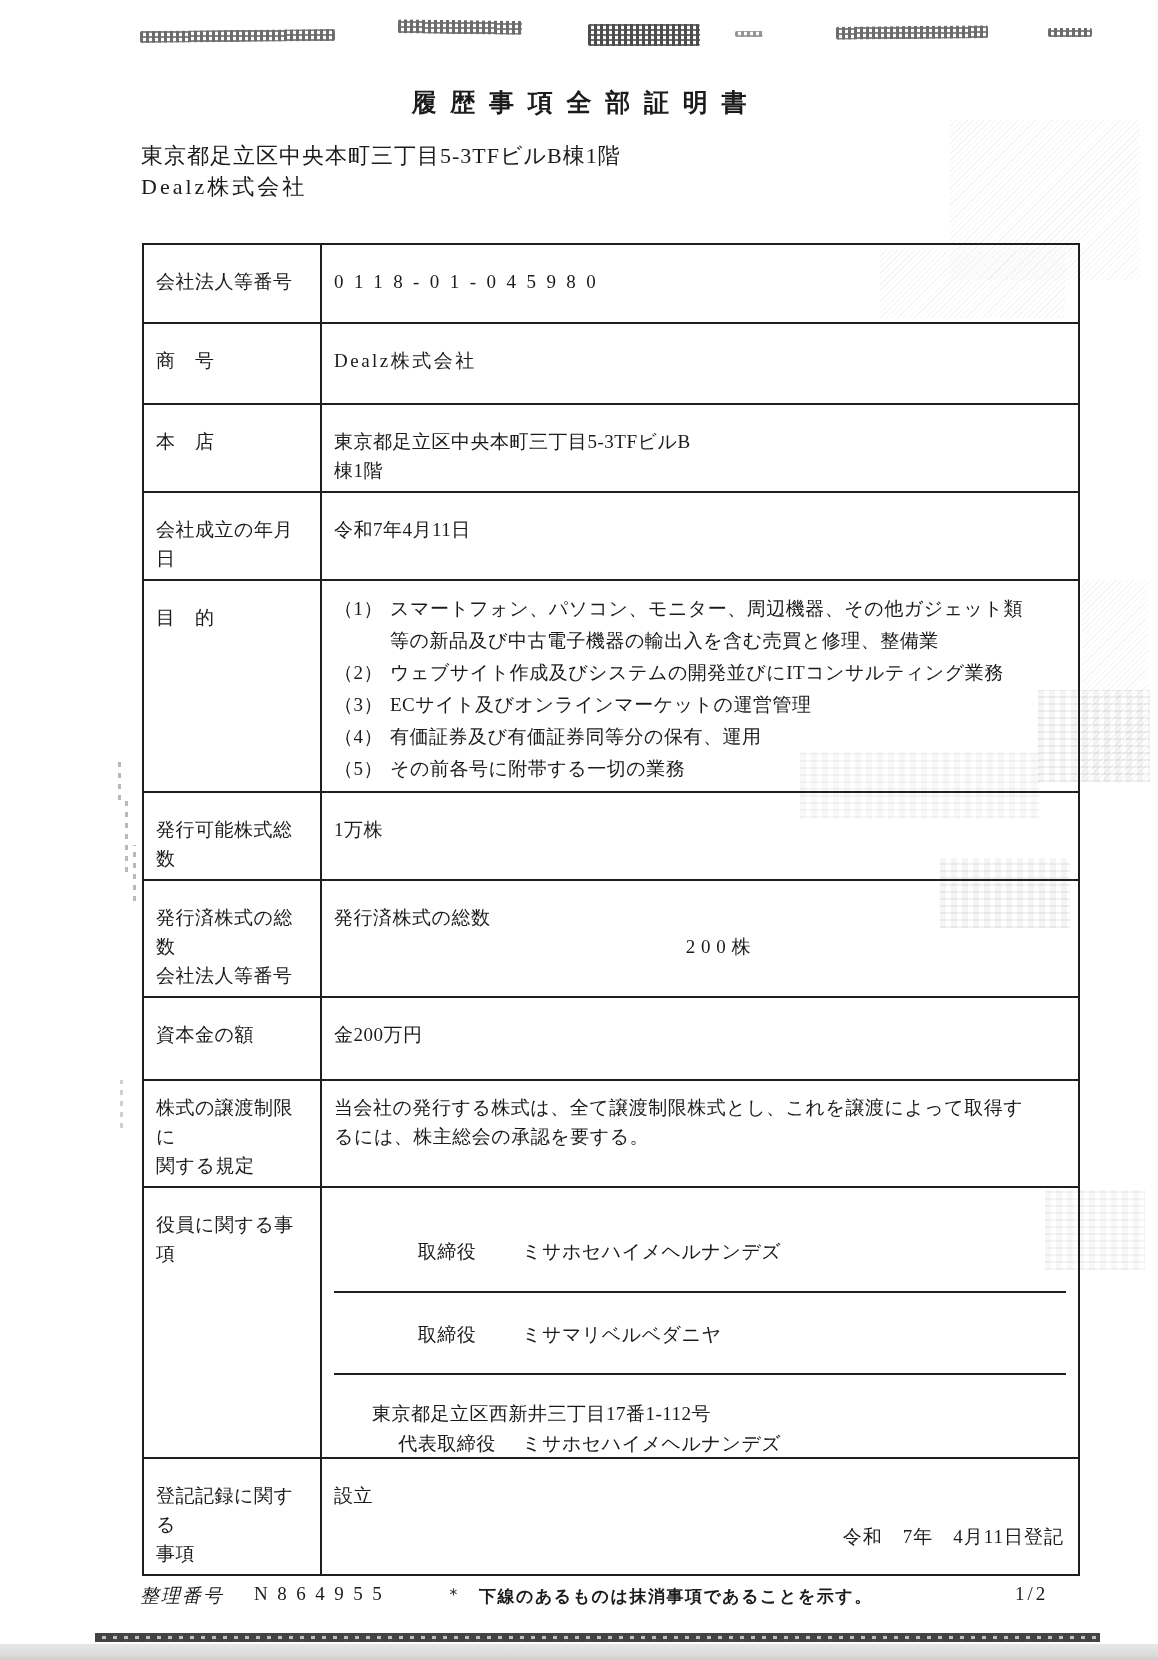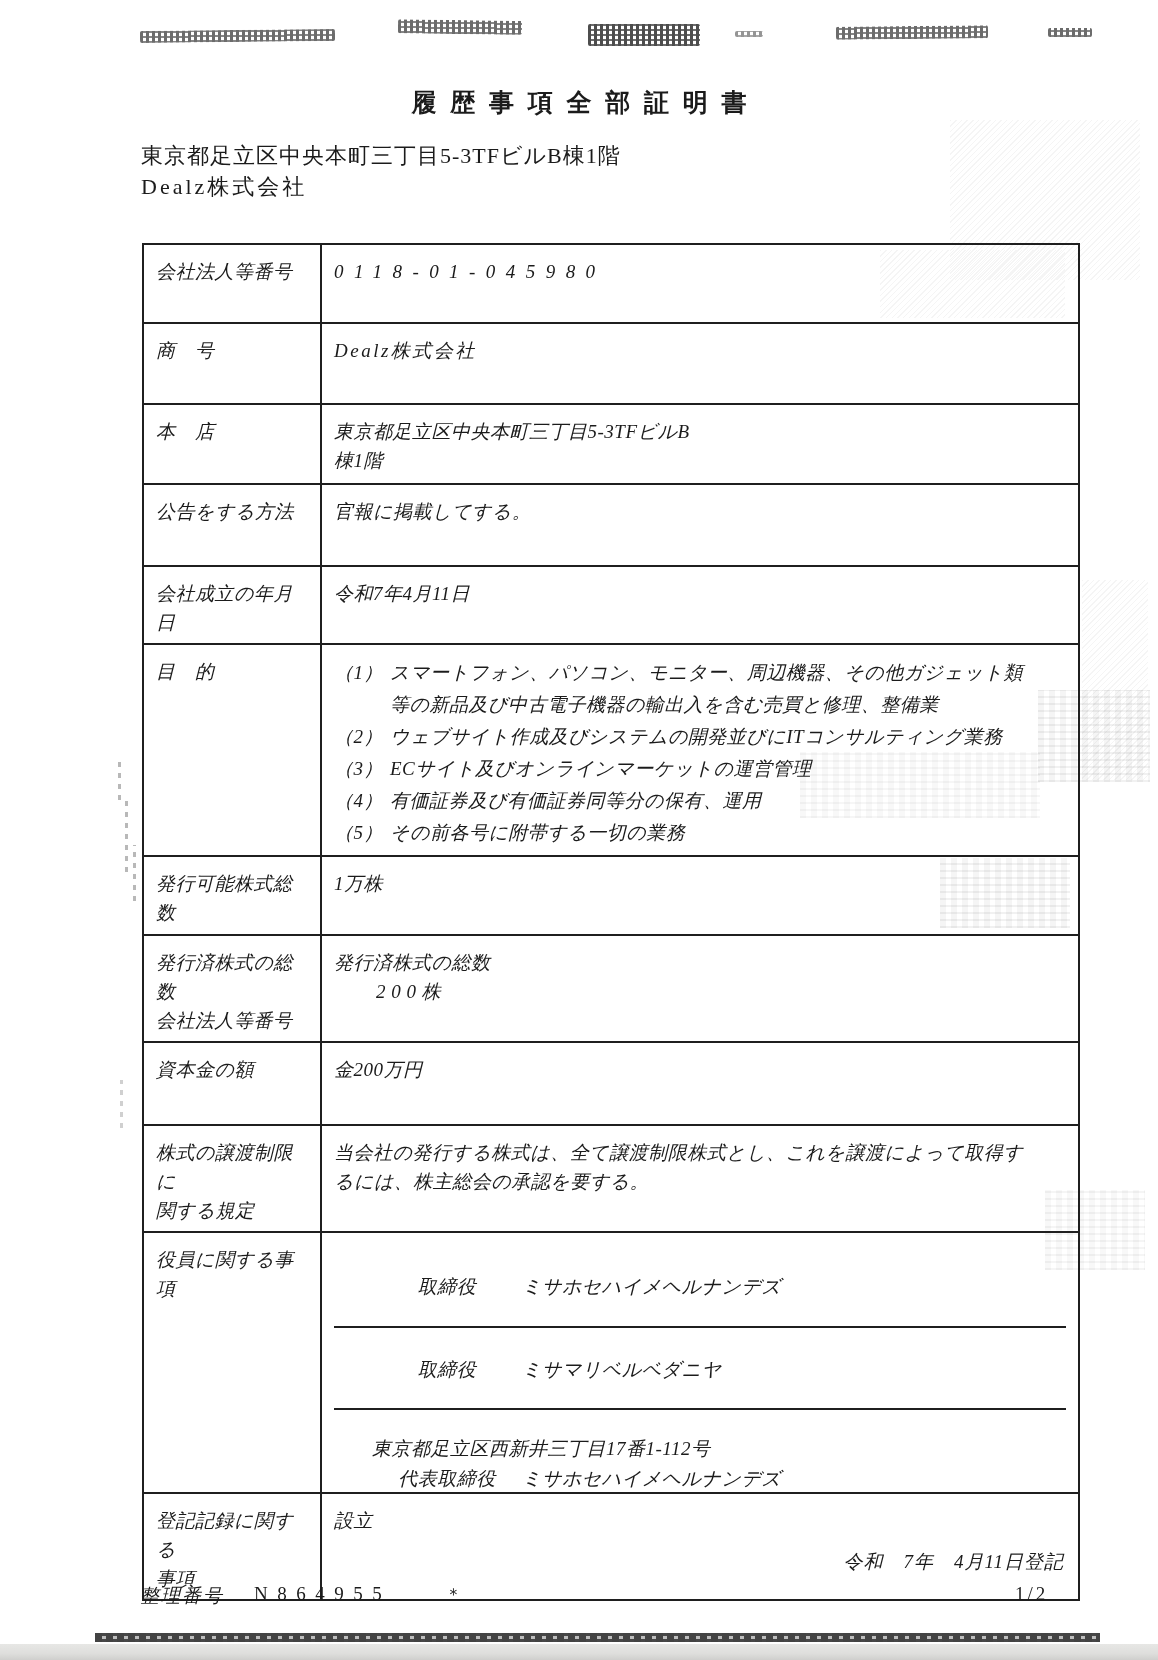--- a/index.html
+++ b/index.html
@@ -27,29 +27,28 @@
   
   table.cert{
     position:absolute;left:142px;top:243px;
     width:936px;
     border-collapse:collapse;table-layout:fixed;
     font-size:19px;
   }
   table.cert td{
     border:2px solid #1f1f1f;
     vertical-align:top;
-    padding:12px 12px 6px 12px;
+    padding:22px 12px 6px 12px;
     letter-spacing:0.5px;
     line-height:29px;
-    font-style:italic;
   }
   td.lbl{width:178px;padding-left:10px;padding-right:6px;}
   td.val{width:758px;padding-left:38px;padding-right:16px;}
   .num{letter-spacing:0.55em;}
-  .num-sm{letter-spacing:0.3em;}
+  .num-sm{letter-spacing:0.3em;text-align:center;}
   .ls2{letter-spacing:2.5px;}
 
   
   .p-line{display:flex;line-height:32px;}
   .p-num{width:56px;flex:0 0 56px;}
   .p-txt{flex:1;}
 
   
   td.officers-cell{padding:0;}
   .officer-row{padding:27px 16px 6px 38px;box-sizing:border-box;}
@@ -162,24 +161,20 @@
     </tr>
 
     <tr style="height:80px">
       <td class="lbl">本　店</td>
       <td class="val">
         <div>東京都足立区中央本町三丁目5-3TFビルB</div>
         <div>棟1階</div>
       </td>
     </tr>
 
-    <tr style="height:82px">
-      <td class="lbl">公告をする方法</td>
-      <td class="val">官報に掲載してする。</td>
-    </tr>
 
     <tr style="height:77px">
       <td class="lbl">会社成立の年月日</td>
       <td class="val">令和7年4月11日</td>
     </tr>
 
     <tr style="height:186px">
       <td class="lbl">目　的</td>
       <td class="val" style="padding-top:12px;">
         <div class="p-line">
@@ -269,16 +264,17 @@
         <div class="reg-date">令和　7年　4月11日登記</div>
       </td>
     </tr>
   </tbody>
     </table>
 
   <div class="footer">
     <span class="f-ref-label">整理番号</span>
     <span class="f-ref-number">N864955</span>
     <span class="f-note-mark">＊</span>
+    <span class="f-note">下線のあるものは抹消事項であることを示す。</span>
     <span class="f-page">1/2</span>
   </div>
 
 </div>
 
 </body></html>

